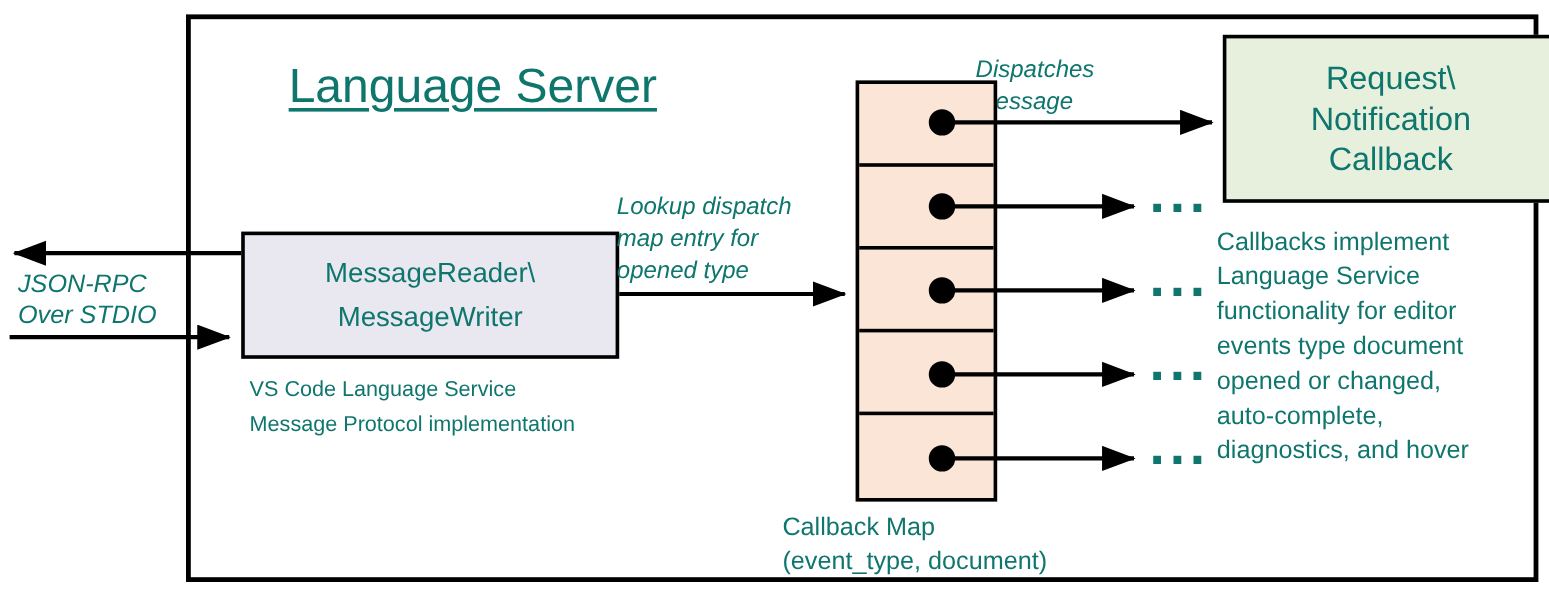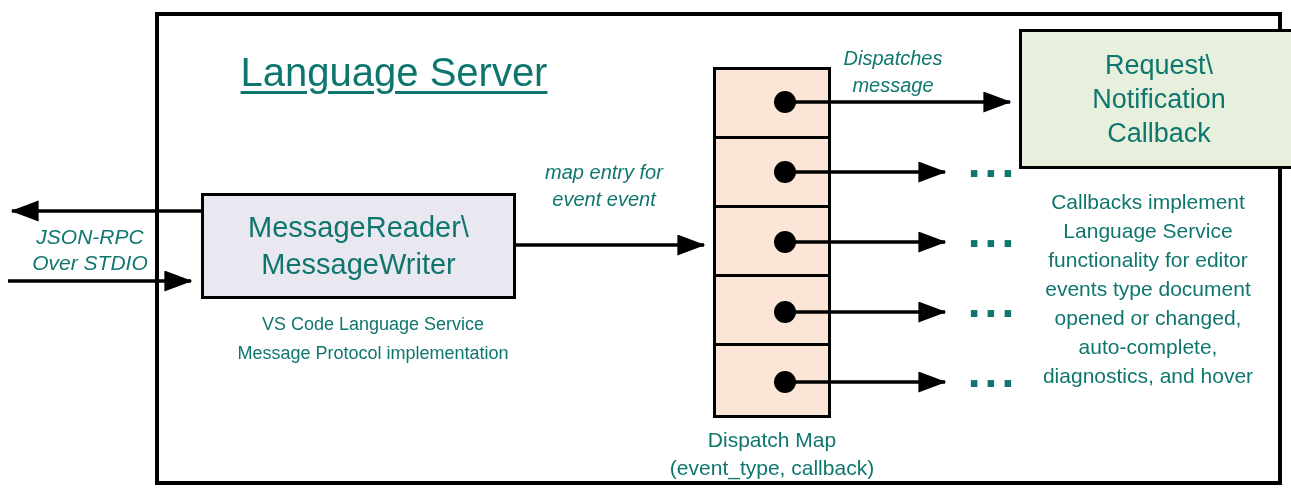--- a/index.html
+++ b/index.html
@@ -1,31 +1,31 @@
 <!DOCTYPE html>
 <html><head>
 <meta charset="utf-8">
 <style>
   html,body{margin:0;padding:0;background:#ffffff;}
   .canvas{
     position:relative;width:1291px;height:494px;background:#ffffff;overflow:hidden;
     font-family:"Liberation Sans",sans-serif;color:#0f766e;
   }
   .abs{position:absolute;box-sizing:border-box;}
-  .center{text-align:center;}
+  .center{}
   .nowrap{white-space:nowrap;}
 
   .outer-box{left:155px;top:12px;width:1127px;height:473px;border:4px solid #000;background:transparent;}
 
   .title{left:233px;top:48px;width:322px;font-size:40px;line-height:48px;text-align:center;
          text-decoration:underline;text-decoration-thickness:3px;text-underline-offset:5px;}
 
   .msg-box{left:201px;top:193px;width:315px;height:106px;background:#E9E7F0;border:3px solid #000;
            display:flex;flex-direction:column;justify-content:center;align-items:center;
-           font-size:29px;line-height:37px;}
+           font-size:23px;line-height:37px;}
   .msg-caption{left:208px;top:310px;width:330px;font-size:18px;line-height:29px;}
 
   .stdio-label{left:15px;top:224px;width:150px;font-size:21px;line-height:26px;font-style:italic;}
 
   .lookup-label{left:514px;top:159px;width:180px;font-size:20px;line-height:27px;font-style:italic;}
   .dispatches-label{left:813px;top:45px;width:160px;font-size:20px;line-height:27px;font-style:italic;}
 
   .dispatch-map{left:713px;top:67px;width:118px;height:351px;background:#FBE5D6;border:3px solid #000;}
   .dispatch-cell{width:100%;height:69px;box-sizing:border-box;}
   .dispatch-cell.mid{border-bottom:3px solid #000;}
@@ -61,39 +61,40 @@
   <div class="abs msg-box">
     <div class="nowrap">MessageReader\</div>
     <div class="nowrap">MessageWriter</div>
   </div>
   <div class="abs msg-caption center">
     <div class="nowrap">VS Code Language Service</div>
     <div class="nowrap">Message Protocol implementation</div>
   </div>
 
   <div class="abs lookup-label center">
+    <div class="nowrap">Lookup dispatch</div>
     <div class="nowrap">map entry for</div>
-    <div class="nowrap">event event</div>
+    <div class="nowrap">opened type</div>
   </div>
 
   <div class="abs dispatches-label center">
     <div class="nowrap">Dispatches</div>
     <div class="nowrap">message</div>
   </div>
 
   <div class="abs dispatch-map">
     <div class="dispatch-cell mid"></div>
     <div class="dispatch-cell mid"></div>
     <div class="dispatch-cell mid"></div>
     <div class="dispatch-cell mid"></div>
     <div class="dispatch-cell"></div>
   </div>
   <div class="abs map-caption center">
-    <div class="nowrap">Dispatch Map</div>
-    <div class="nowrap">(event_type, callback)</div>
+    <div class="nowrap">Callback Map</div>
+    <div class="nowrap">(event_type, document)</div>
   </div>
 
   <div class="abs callback-box">
     <div class="nowrap">Request\</div>
     <div class="nowrap">Notification</div>
     <div class="nowrap">Callback</div>
   </div>
 
   <div class="abs note center">
     <div class="nowrap">Callbacks implement</div>

